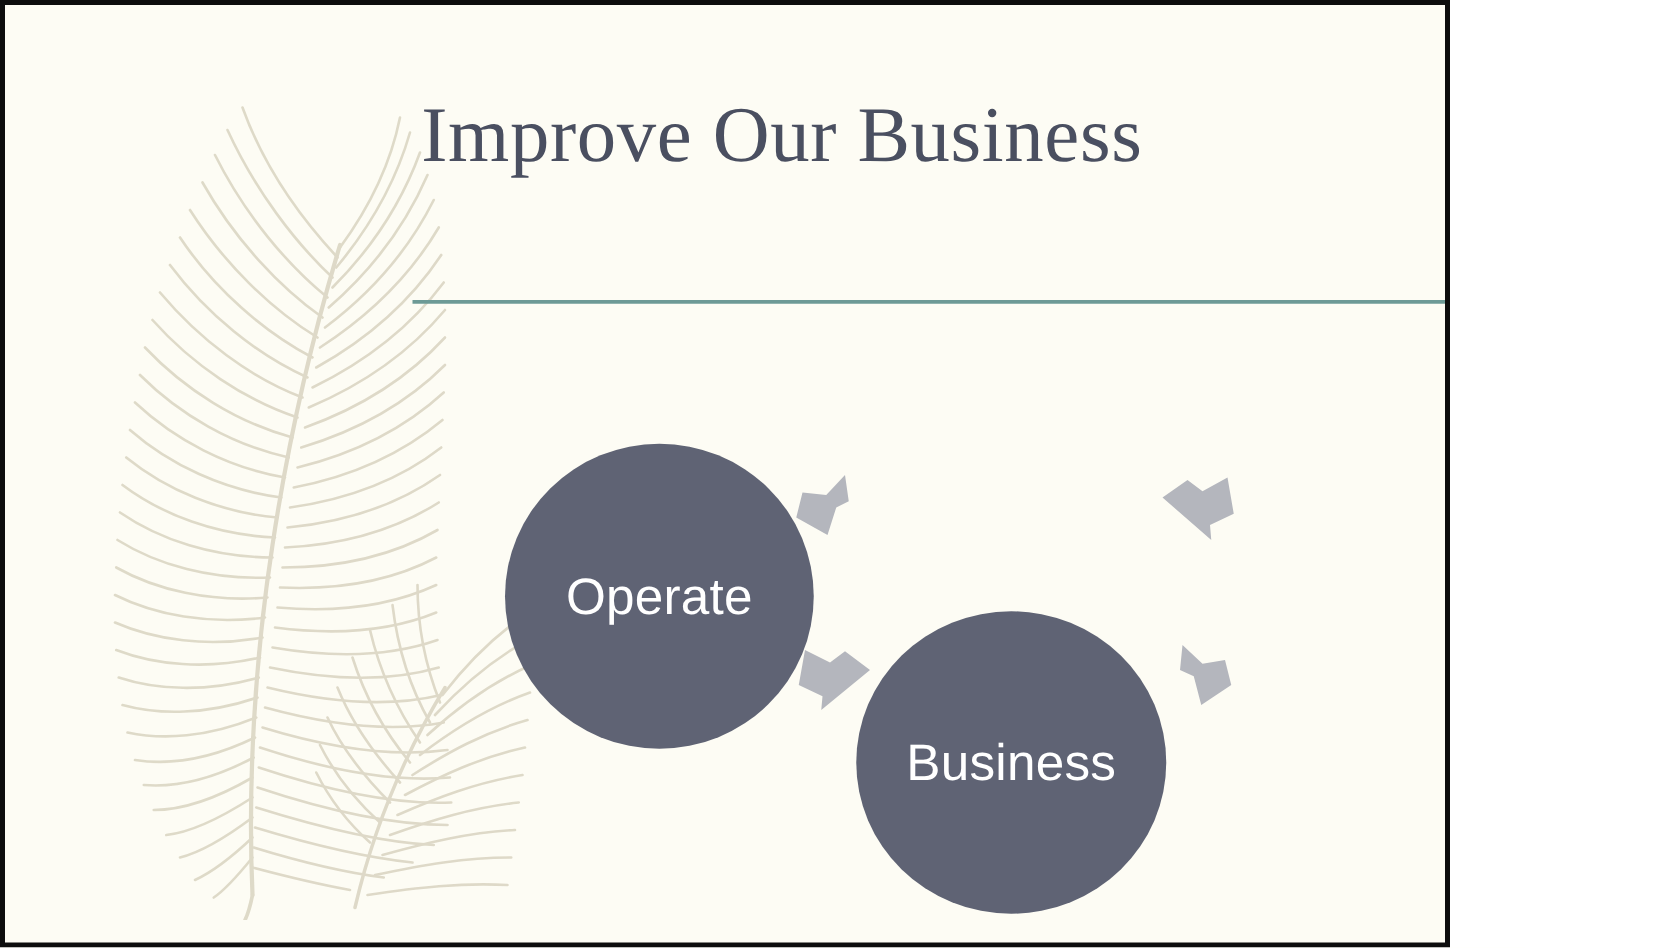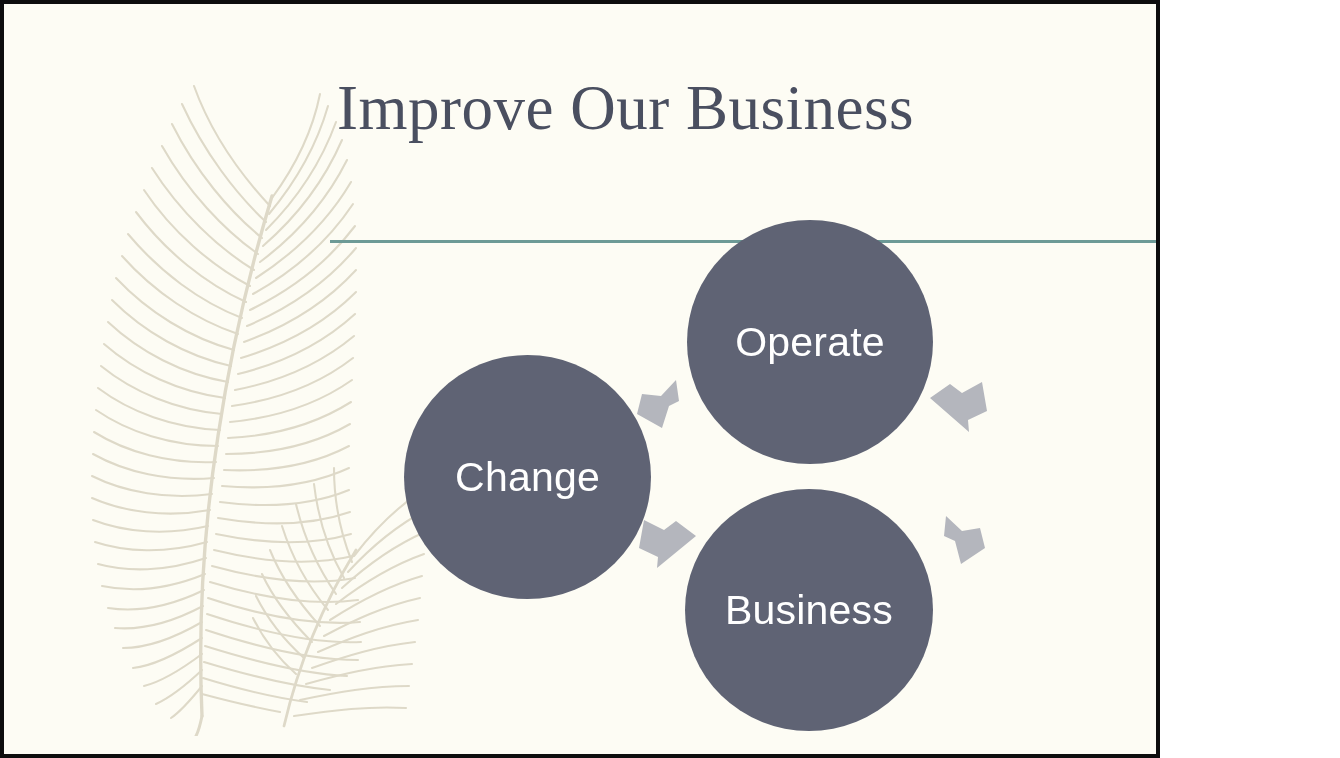--- a/index.html
+++ b/index.html
@@ -190,31 +190,28 @@
       <path d="M274 648 C 256 632, 242 614, 231 592"></path>
     </g>
   </svg>
 
   <div id="title">Improve Our Business</div>
 
   <div id="title-divider"></div>
 
   <div id="cycle-diagram">
 
-    <div class="node" id="node-operate">
-      <span class="node-label">Operate</span>
-    </div>
 
 
     <div class="node" id="node-optimize">
       <span class="node-label">Business</span>
     </div>
 
     <div class="node" id="node-change">
-      <span class="node-label">Change</span>
+      <span class="node-label">Operate</span>
     </div>
 
     <svg class="arrow-svg" id="arrow-change-operate" viewBox="0 0 64 60" xmlns="http://www.w3.org/2000/svg">
       <polygon points="44,4 47,25 37,30 30,52 5,38 10,18 29,20" fill="#b4b6bd"></polygon>
     </svg>
 
     <svg class="arrow-svg" id="arrow-operate-support" viewBox="0 0 64 60" xmlns="http://www.w3.org/2000/svg">
       <polygon points="2,22 22,8 34,17 54,6 59,35 40,44 41,56" fill="#b4b6bd"></polygon>
     </svg>
 

